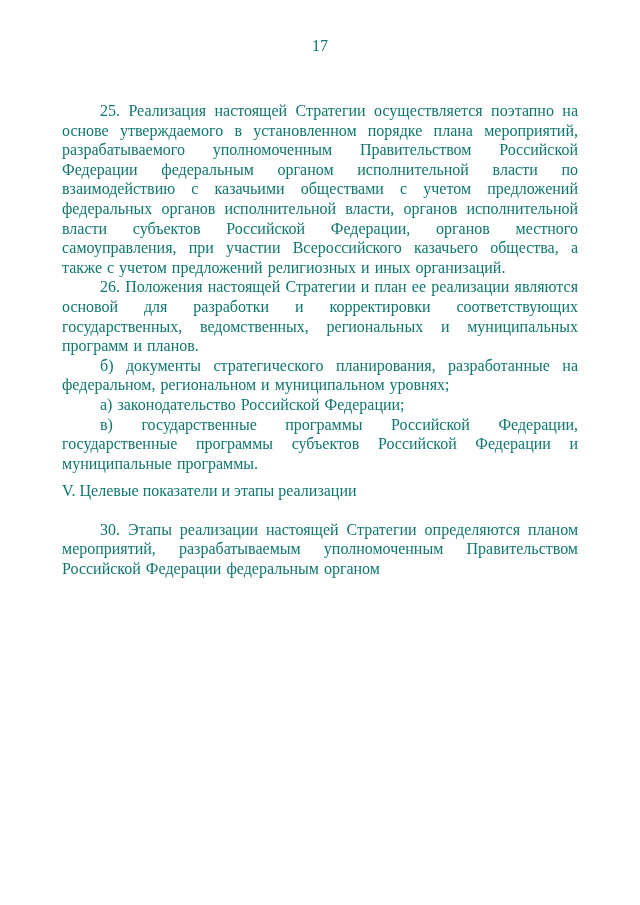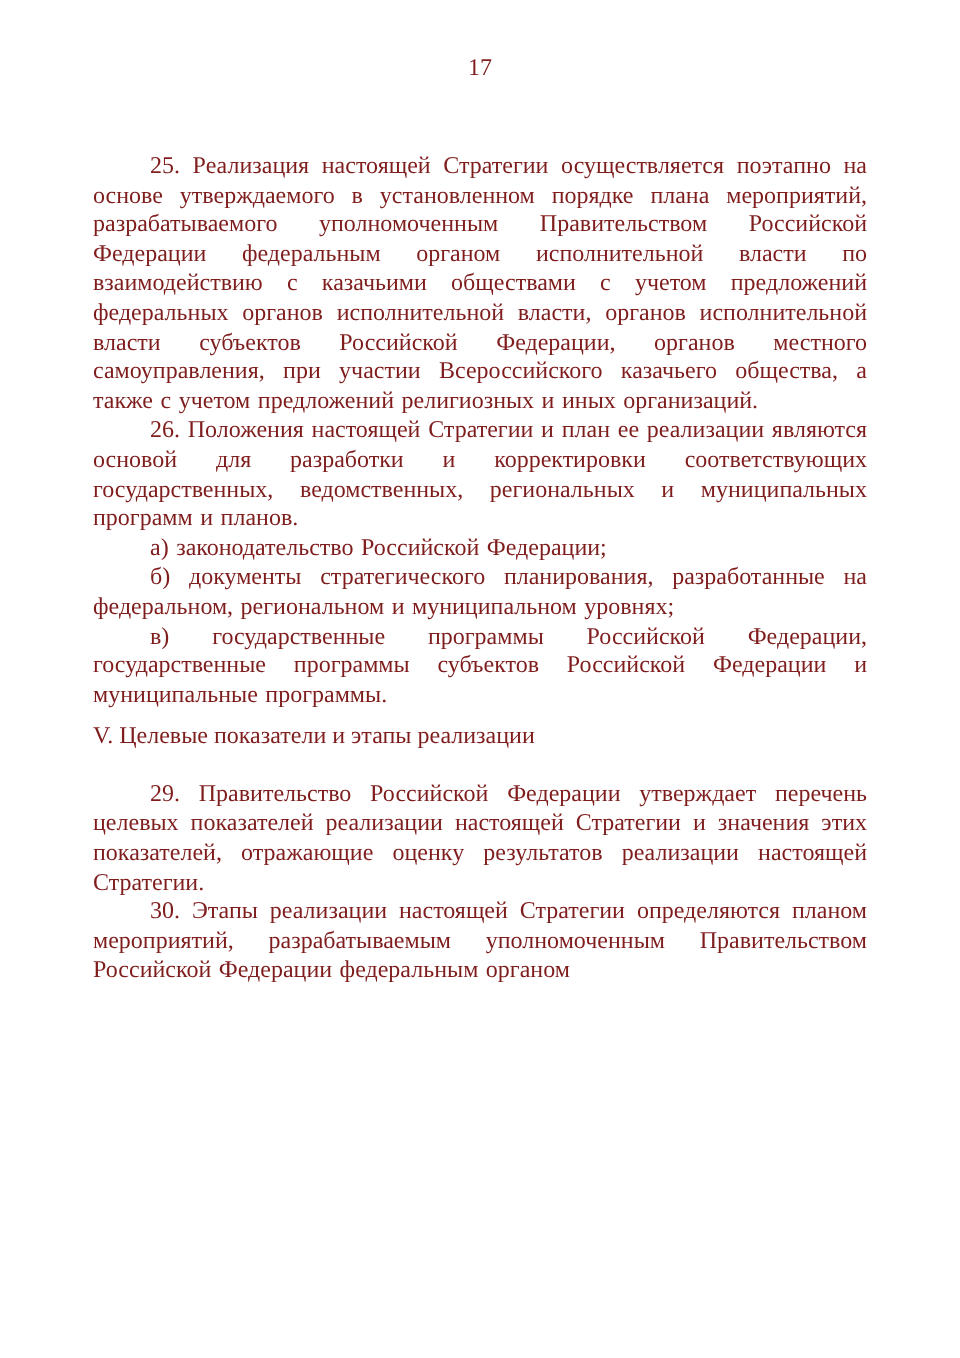--- a/index.html
+++ b/index.html
@@ -5,21 +5,21 @@
   html, body {
     margin: 0;
     padding: 0;
     background: #ffffff;
   }
   .page {
     position: relative;
     width: 640px;
     height: 905px;
     background: #ffffff;
-    color: #7f1d1d;
+    color: #0f766e;
     font-family: "Liberation Serif", "DejaVu Serif", serif;
     overflow: hidden;
     box-sizing: border-box;
   }
   .page-number {
     padding-top: 36px;
     text-align: center;
     font-size: 16px;
     line-height: 19px;
   }
@@ -47,24 +47,23 @@
 </style>
 </head>
 <body>
 
 <div class="page">
   <div class="page-number">17</div>
 
   <div class="doc-body">
     <p>25. Реализация настоящей Стратегии осуществляется поэтапно на основе утверждаемого в установленном порядке плана мероприятий, разрабатываемого уполномоченным Правительством Российской Федерации федеральным органом исполнительной власти по взаимодействию с казачьими обществами с учетом предложений федеральных органов исполнительной власти, органов исполнительной власти субъектов Российской Федерации, органов местного самоуправления, при участии Всероссийского казачьего общества, а также с учетом предложений религиозных и иных организаций.</p>
     <p>26. Положения настоящей Стратегии и план ее реализации являются основой для разработки и корректировки соответствующих государственных, ведомственных, региональных и муниципальных программ и планов.</p>
+    <p>б) документы стратегического планирования, разработанные на федеральном, региональном и муниципальном уровнях;</p>
     <p>а) законодательство Российской Федерации;</p>
-    <p>б) документы стратегического планирования, разработанные на федеральном, региональном и муниципальном уровнях;</p>
     <p>в) государственные программы Российской Федерации, государственные программы субъектов Российской Федерации и муниципальные программы.</p>
 
     <div class="section-heading">
       <div>V. Целевые показатели и этапы реализации</div>
     </div>
 
-    <p>29. Правительство Российской Федерации утверждает перечень целевых показателей реализации настоящей Стратегии и значения этих показателей, отражающие оценку результатов реализации настоящей Стратегии.</p>
     <p>30. Этапы реализации настоящей Стратегии определяются планом мероприятий, разрабатываемым уполномоченным Правительством Российской Федерации федеральным органом</p>
   </div>
 </div>
 
 </body></html>

